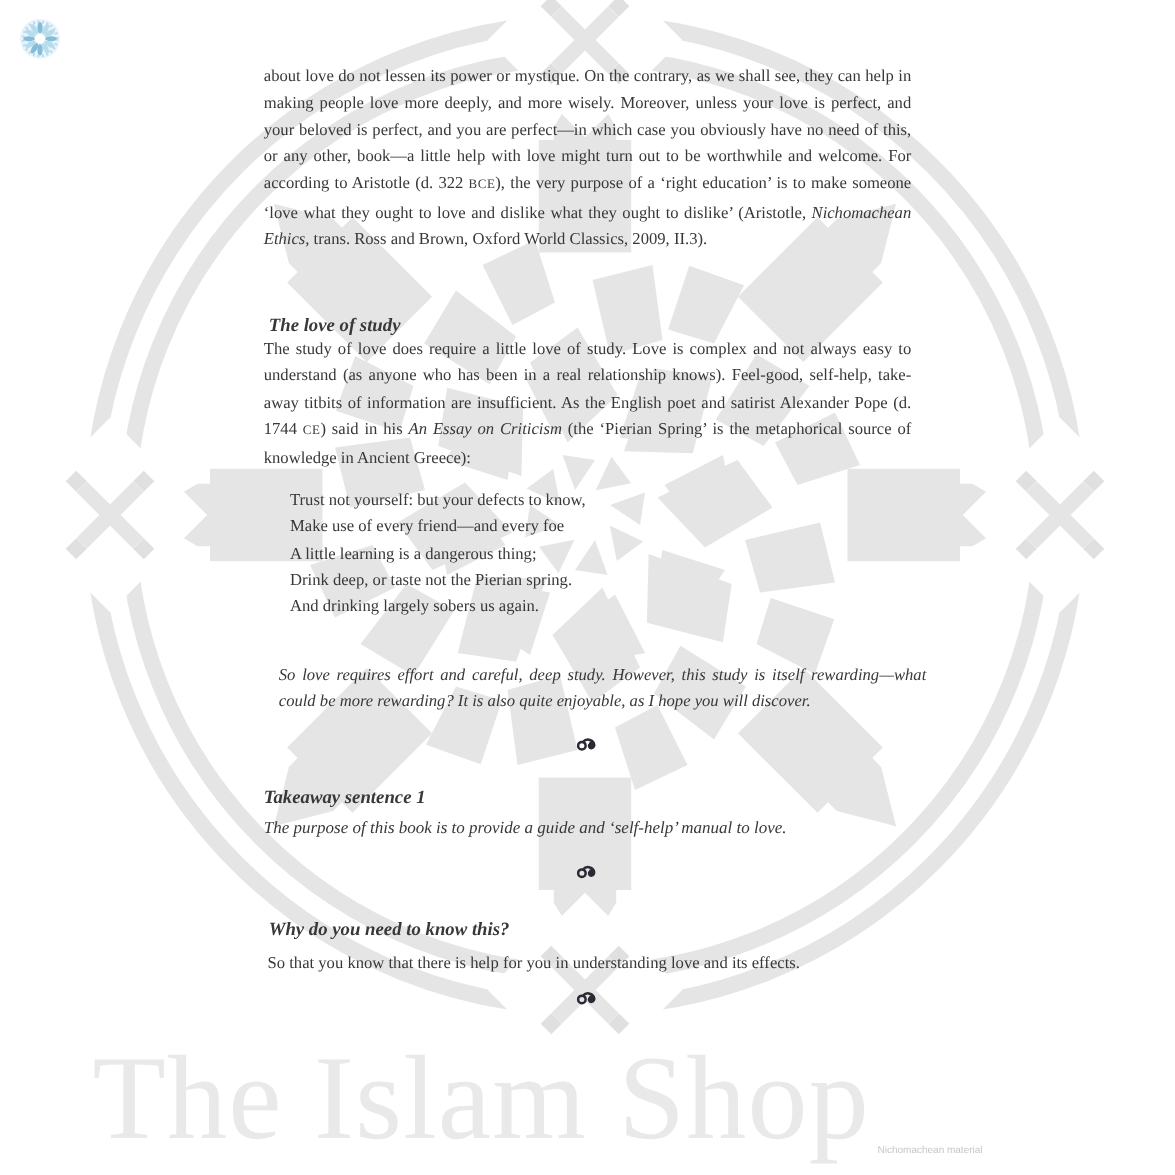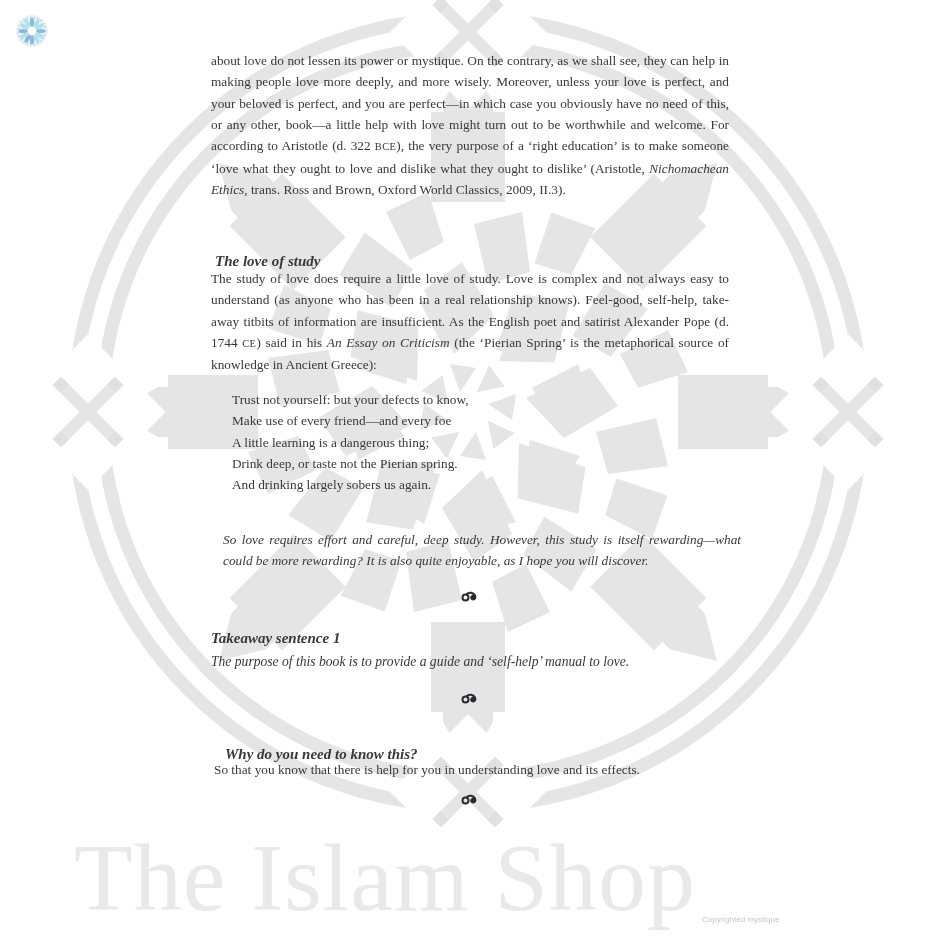--- a/index.html
+++ b/index.html
@@ -163,29 +163,29 @@
     <p class="block takeaway-text" style="top:652px;margin:0;">The purpose of this book is to provide a guide and ‘self-help’ manual to love.</p>
 
     <div class="block orn-wrap" style="top:691px;">
       <svg width="18" height="12" viewBox="0 0 36 24">
         <circle cx="9" cy="13" r="6" fill="none" stroke="#2a2a33" stroke-width="4"></circle>
         <path d="M11,7 C16,1 25,3 28,9 C30,13 28,17 24,17 C21,17 19.5,14 21,11" fill="none" stroke="#2a2a33" stroke-width="4"></path>
         <circle cx="25" cy="11.5" r="5" fill="#2a2a33"></circle>
       </svg>
     </div>
 
-    <h2 class="block section-heading" style="top:731px;margin:14px;">Why do you need to know this?</h2>
+    <h2 class="block section-heading" style="top:731px;margin:4px;">Why do you need to know this?</h2>
 
     <p class="block body-text" style="top:756px;margin:3px;">So that you know that there is help for you in understanding love and its effects.</p>
 
     <div class="block orn-wrap" style="top:792px;">
       <svg width="18" height="12" viewBox="0 0 36 24">
         <circle cx="9" cy="13" r="6" fill="none" stroke="#2a2a33" stroke-width="4"></circle>
         <path d="M11,7 C16,1 25,3 28,9 C30,13 28,17 24,17 C21,17 19.5,14 21,11" fill="none" stroke="#2a2a33" stroke-width="4"></path>
         <circle cx="25" cy="11.5" r="5" fill="#2a2a33"></circle>
       </svg>
     </div>
 
   </div>
 
-  <div class="copyright">Copyrighted mystique</div>
+  <div class="copyright">Nichomachean material</div>
 
 </div>
 
 </body></html>

